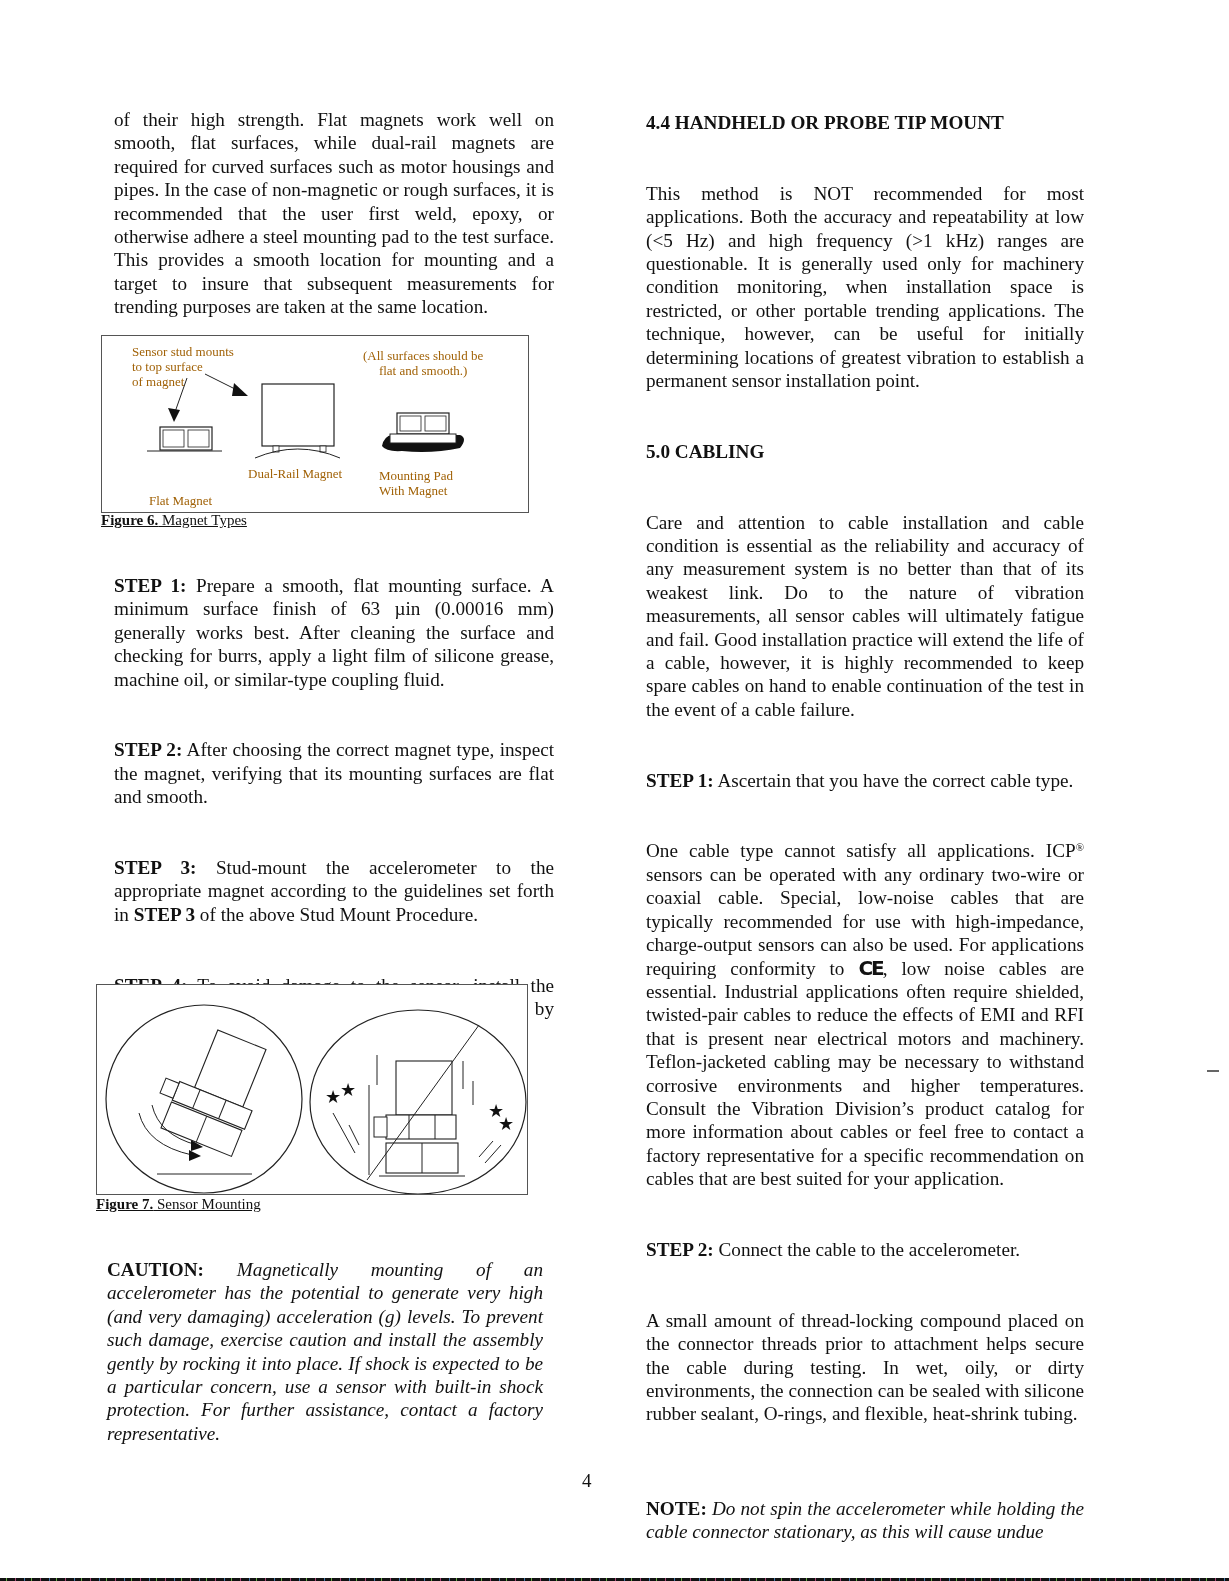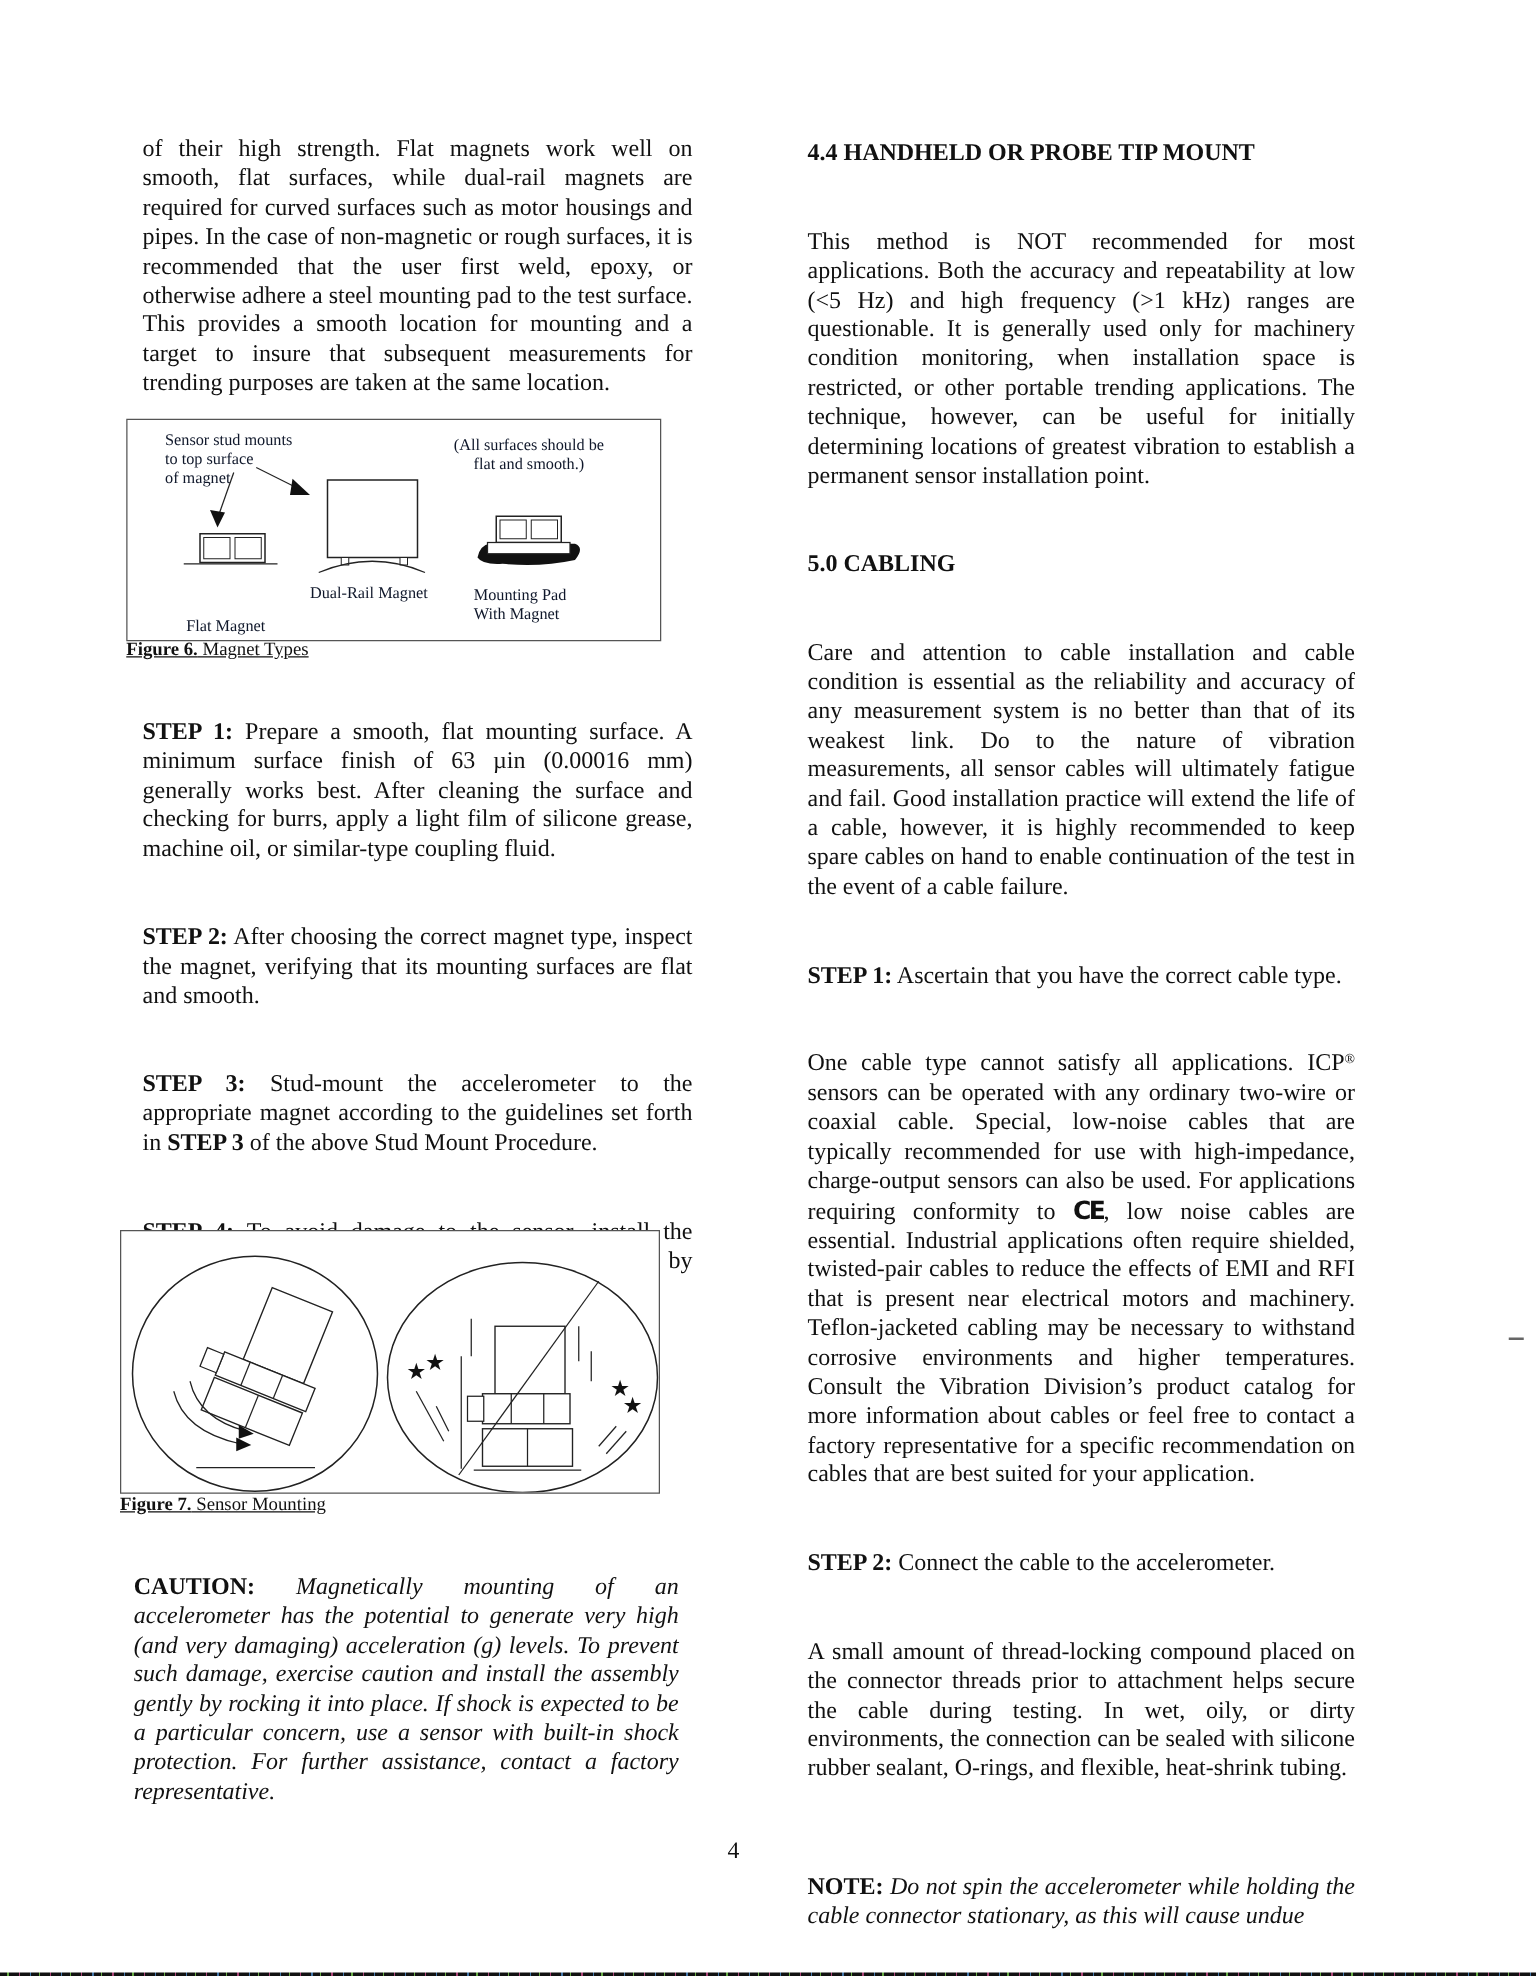--- a/index.html
+++ b/index.html
@@ -8,21 +8,21 @@
   .col { position: absolute; font-size: 19.2px; line-height: 23.4px; text-align: justify; }
   .col p { margin: 12px; }
   .left { left: 102px; top: 96px; width: 464px; }
   .right { left: 634px; top: 99px; width: 462px; }
   b, .b { font-weight: bold; }
   i, .i { font-style: italic; }
   .heading { font-weight: bold; font-size: 19.2px; }
   .fig { position: absolute; border: 1.4px solid #555; background: #fff; }
   .fig6 { left: 101px; top: 335px; width: 426px; height: 176px; }
   .fig7 { left: 96px; top: 984px; width: 430px; height: 209px; }
-  .figlabel { position: absolute; font-family: "Liberation Serif", serif; font-size: 13px; line-height: 15px; color: #0f172a; }
+  .figlabel { position: absolute; font-family: "Liberation Serif", serif; font-size: 13px; line-height: 15px; color: #a16207; }
   .caption { position: absolute; font-size: 15px; text-decoration: underline; }
   .pagenum { position: absolute; left: 582px; top: 1470px; font-size: 19px; }
   .scanbar { position: absolute; left: 0; bottom: 0; width: 1229px; height: 3px;
              background: repeating-linear-gradient(90deg,#111 0 6px,#6a4 6px 7px,#111 7px 15px,#a47 15px 16px,#111 16px 24px,#47a 24px 25px); }
   .gap { height: 23.4px; }
   .sup { font-size: 11px; vertical-align: top; position: relative; top: -3px; }
   .ce { font-family: "DejaVu Sans", sans-serif; font-weight: bold; font-size: 20px; letter-spacing: -2px; }
   .rmark { position:absolute; left: 1207px; top: 1070px; width: 12px; height: 1.5px; background:#666; }
 </style>
 </head>

